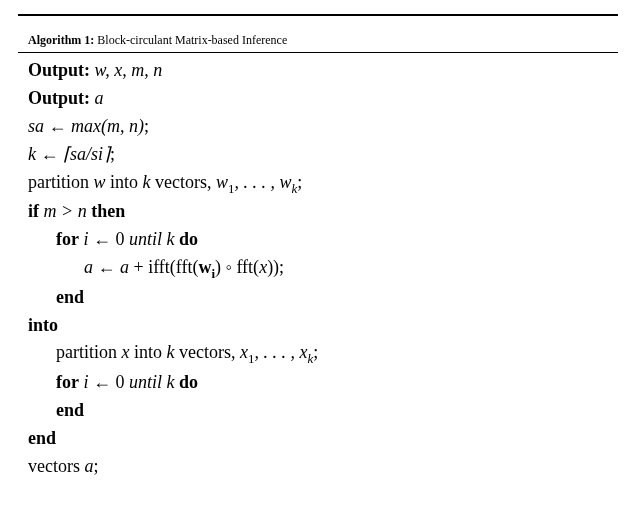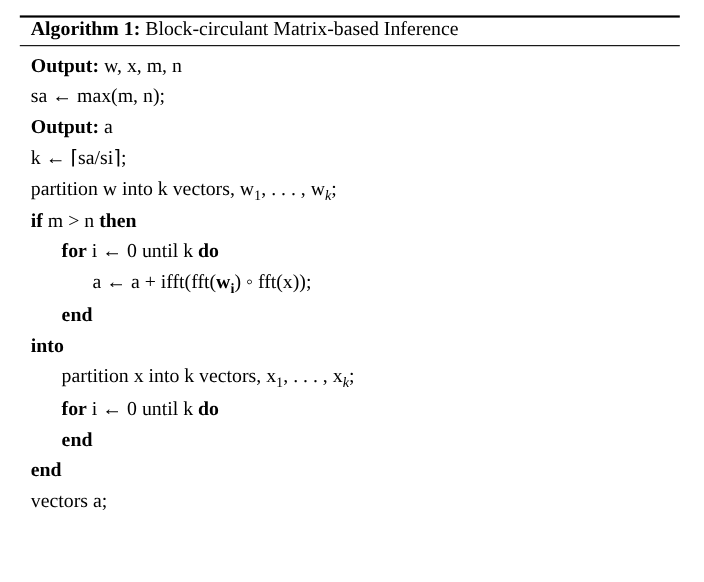--- a/index.html
+++ b/index.html
@@ -10,32 +10,32 @@
     font-size: 18px;
     color: #000;
   }
   .algo-box {
     width: 600px;
     margin: 14px 18px;
   }
   .rule-top { border-top: 2px solid #000; height: 0; }
   .rule-mid { border-top: 1px solid #000; height: 0; }
   .algo-title {
-    padding: 0 4px 4px 10px;
-    font-size: 18px;
+    padding: 17px 4px 4px 10px;
+    font-size: 12px;
   }
   .algo-body {
     padding: 4px 4px 6px 10px;
     line-height: 1.55;
   }
   .line { display: block; }
   .ind1 { padding-left: 28px; }
   .ind2 { padding-left: 56px; }
   .kw { font-weight: bold; }
-  .it { }
+  .it { font-style: italic; }
   .sub { font-size: 0.72em; vertical-align: sub; font-style: italic; }
   .subn { font-size: 0.72em; vertical-align: sub; }
 </style>
 </head>
 <body>
 
 <div class="algo-box">
   <div class="rule-top"></div>
 
   <div class="algo-title">
@@ -46,26 +46,26 @@
   <div class="rule-mid"></div>
 
   <div class="algo-body">
 
     <span class="line">
       <span class="kw">Output:</span>
       <span class="it">w, x, m, n</span>
     </span>
 
     <span class="line">
-      <span class="it">sa</span><span> ← </span><span class="it">max(m, n)</span><span>;</span>
+      <span class="kw">Output:</span>
+      <span class="it">a</span>
     </span>
 
     <span class="line">
-      <span class="kw">Output:</span>
-      <span class="it">a</span>
+      <span class="it">sa</span><span> ← </span><span class="it">max(m, n)</span><span>;</span>
     </span>
 
 
     <span class="line">
       <span class="it">k</span><span> ← </span><span class="it">⌈sa/si⌉</span><span>;</span>
     </span>
 
     <span class="line">
       <span>partition </span><span class="it">w</span><span> into </span><span class="it">k</span><span> vectors, </span><span class="it">w</span><span class="subn">1</span><span class="it">, . . . , </span><span class="it">w</span><span class="sub">k</span><span>;</span>
     </span>

